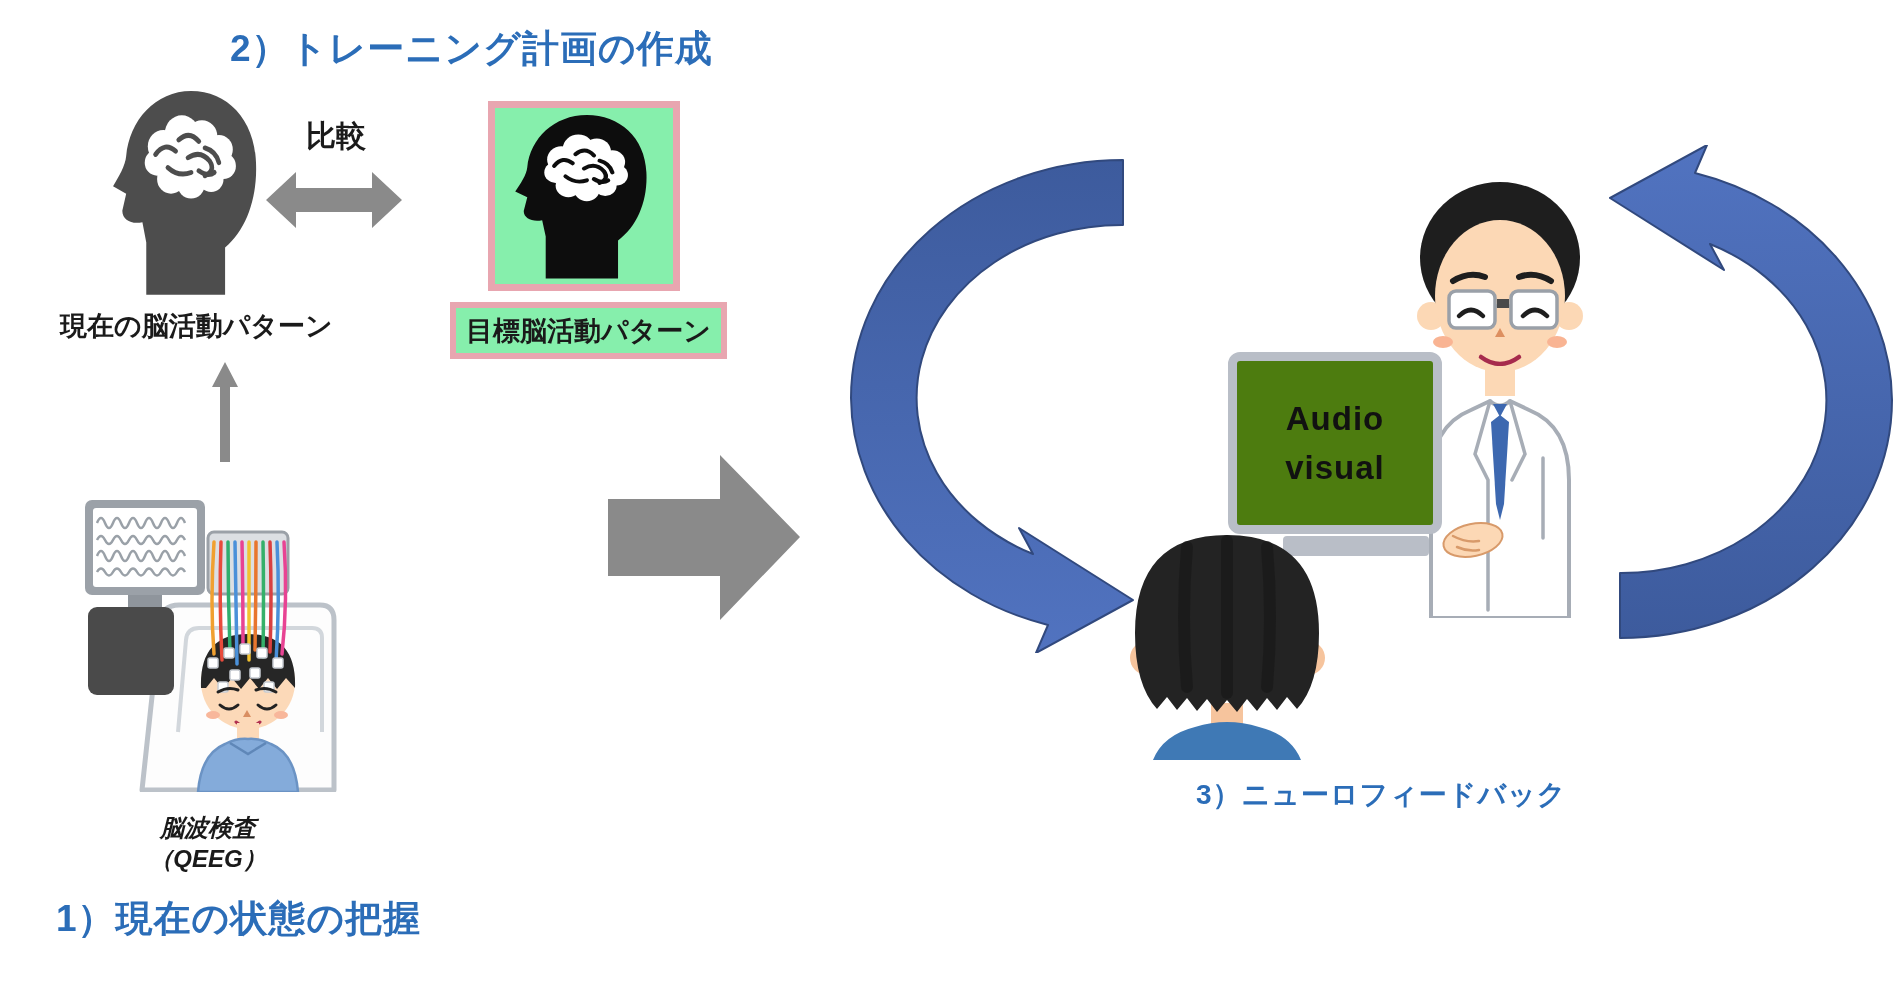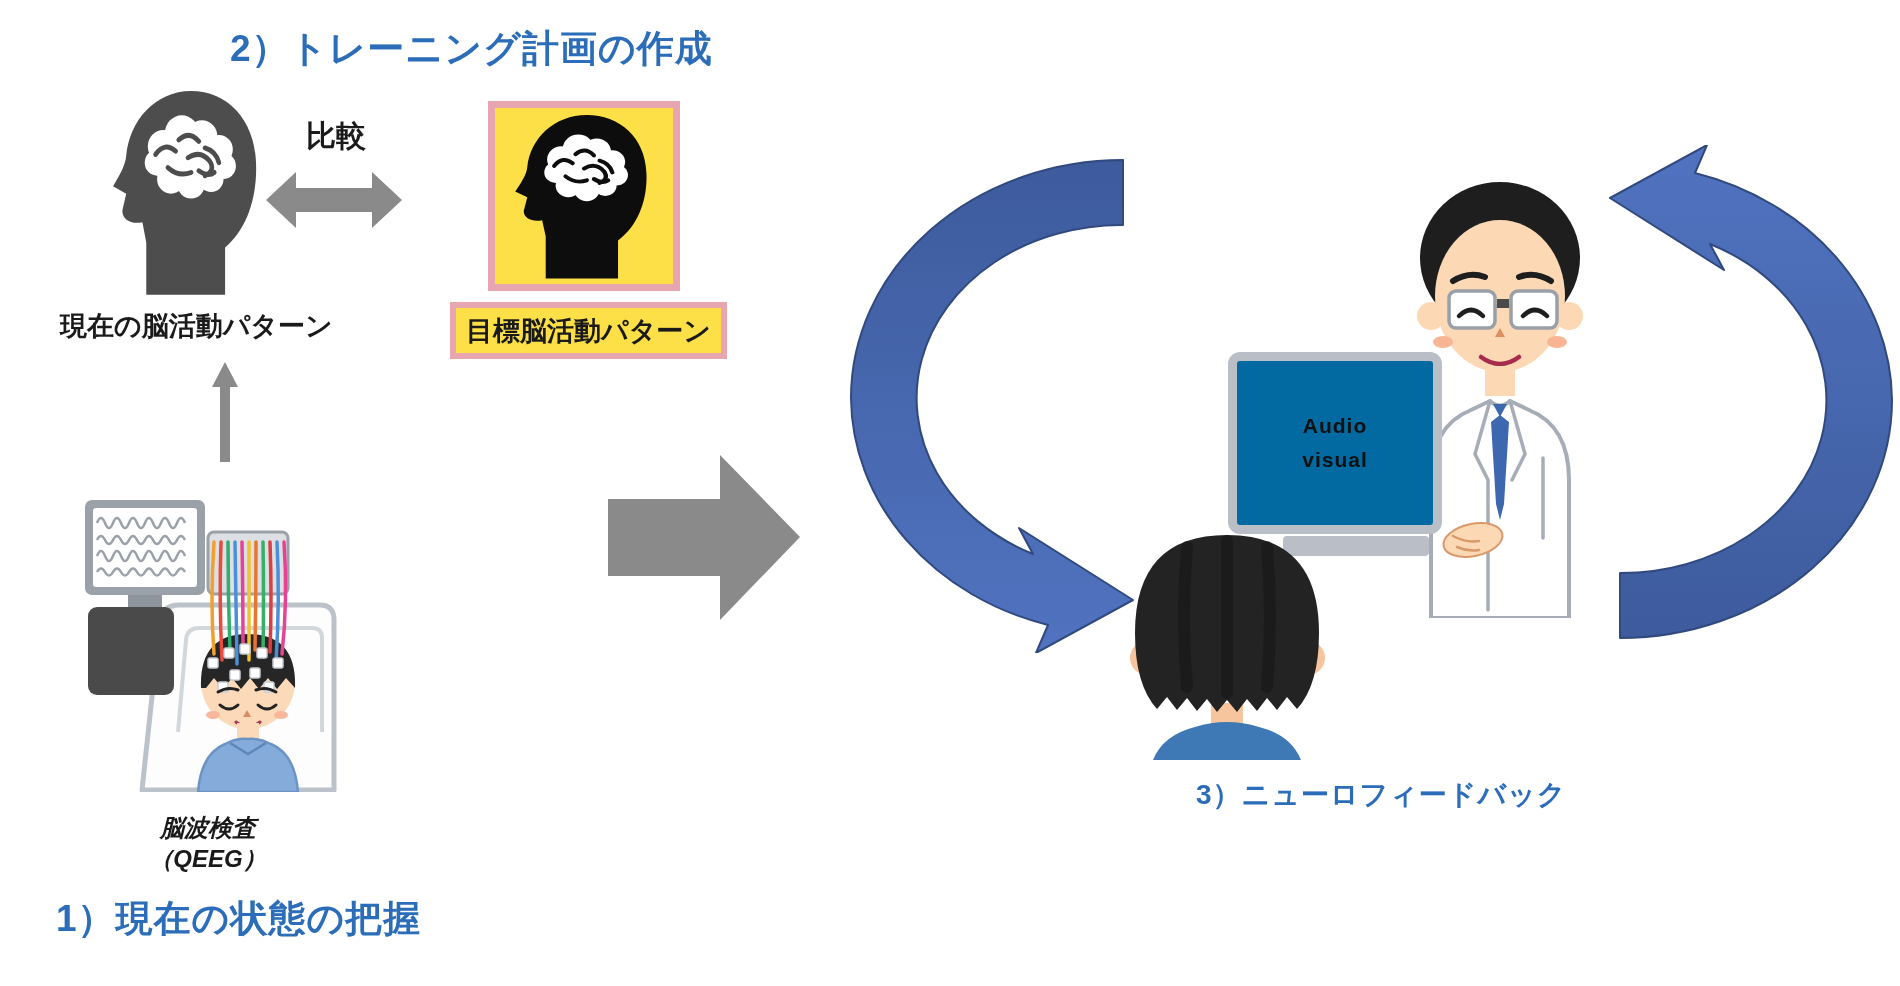--- a/index.html
+++ b/index.html
@@ -8,28 +8,28 @@
     font-family:"Liberation Sans","DejaVu Sans",sans-serif;
   }
   .abs{position:absolute;}
   .step-title{
     color:var(--step_title_blue,#2b6db8);
     font-weight:800;font-size:37px;white-space:nowrap;letter-spacing:1px;
   }
   .black-label{color:#1a1a1a;font-weight:800;white-space:nowrap;}
   .pink-frame{
     border:7px solid var(--highlight_pink,#e8a6b0);
-    background:#fde047;box-sizing:border-box;
+    background:#86efac;box-sizing:border-box;
     display:flex;align-items:center;justify-content:center;
   }
   .head-icon{display:block;}
   .monitor{
-    background:#0369a1;border:9px solid #b9bec7;border-radius:12px;box-sizing:border-box;
+    background:#4d7c0f;border:9px solid #b9bec7;border-radius:12px;box-sizing:border-box;
     display:flex;flex-direction:column;align-items:center;justify-content:center;
-    font-weight:800;font-size:21px;color:#111;line-height:1.25;letter-spacing:1px;gap:8px;
+    font-weight:800;font-size:33px;color:#111;line-height:1.25;letter-spacing:1px;gap:8px;
   }
   .monitor-base{background:#b9bec7;border-radius:4px;}
 </style>
 </head>
 <body>
 
 <div class="canvas">
 
   <div class="abs step-title" style="left:230px;top:24px;">2）トレーニング計画の作成</div>
 

